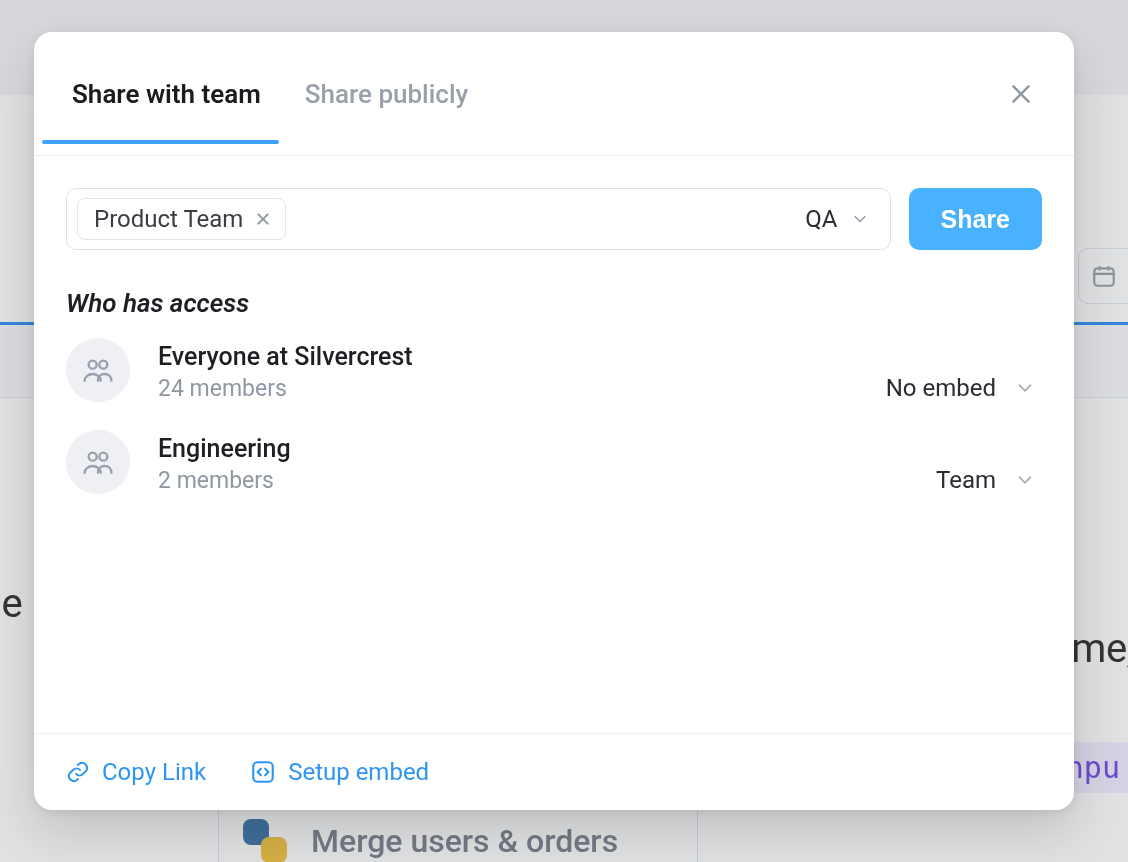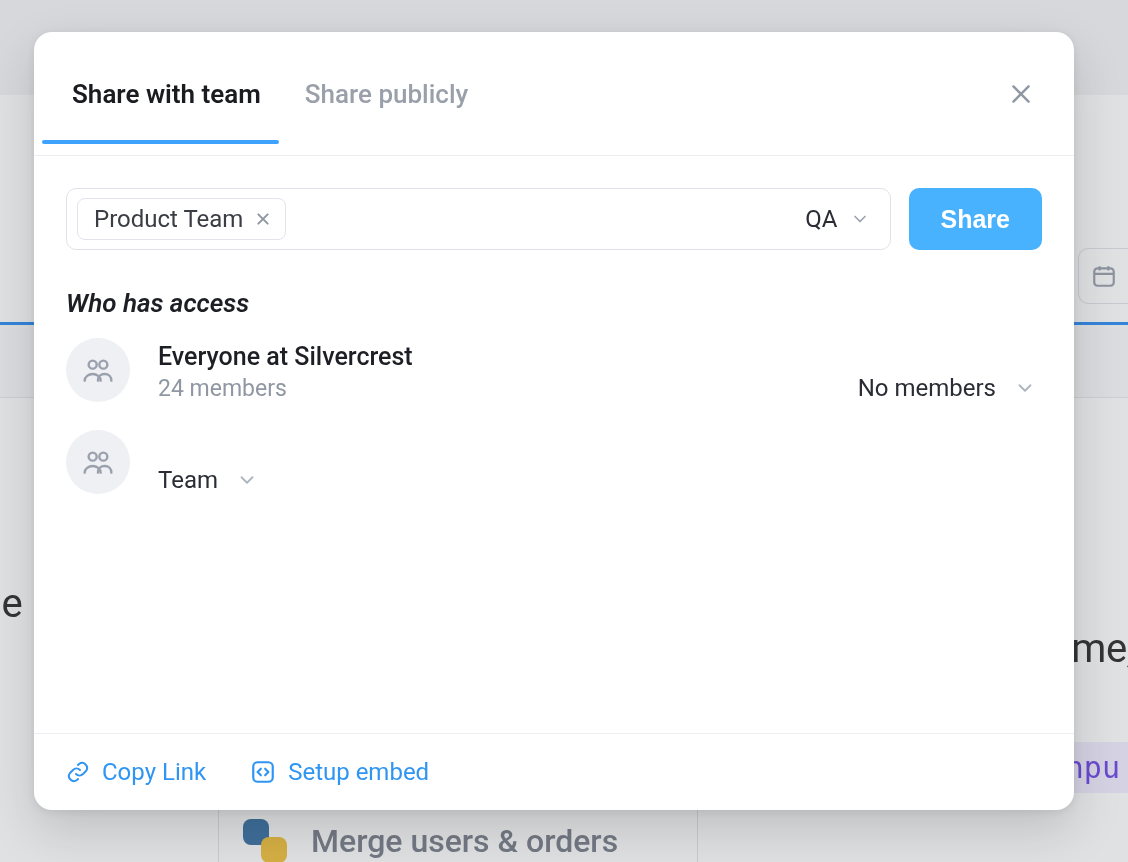--- a/index.html
+++ b/index.html
@@ -227,37 +227,41 @@
               <circle cx="16" cy="8" r="3"></circle>
             <path d="M2 20c0-3 3-5 6-5s6 2 6 5"></path>
               <path d="M12 20c0-3 2-5 5-5s5 2 5 5"></path>
           </svg>
         </div>
         <div class="who">
           <div class="name">Everyone at Silvercrest</div>
           <div class="meta">24 members</div>
         </div>
         <div class="perm">
-          <span>No members</span>
+          <span>No embed</span>
           <span class="chev">
             <svg width="22" height="22" viewBox="0 0 24 24" stroke="currentColor" stroke-width="2" fill="none" stroke-linecap="round" stroke-linejoin="round">
                 <path d="M6 9l6 6 6-6"></path>
               </svg>
           </span>
         </div>
       </div>
 
       <div class="access-row">
         <div class="avatar">
           <svg width="32" height="32" viewBox="0 0 24 24" stroke="currentColor" stroke-width="1.8" fill="none" stroke-linecap="round">
             <circle cx="8" cy="8" r="3"></circle>
               <circle cx="16" cy="8" r="3"></circle>
             <path d="M2 20c0-3 3-5 6-5s6 2 6 5"></path>
               <path d="M12 20c0-3 2-5 5-5s5 2 5 5"></path>
           </svg>
+        </div>
+        <div class="who">
+          <div class="name">Engineering</div>
+          <div class="meta">2 members</div>
         </div>
         <div class="perm">
           <span>Team</span>
           <span class="chev">
             <svg width="22" height="22" viewBox="0 0 24 24" stroke="currentColor" stroke-width="2" fill="none" stroke-linecap="round" stroke-linejoin="round">
                 <path d="M6 9l6 6 6-6"></path>
               </svg>
           </span>
         </div>
       </div>

